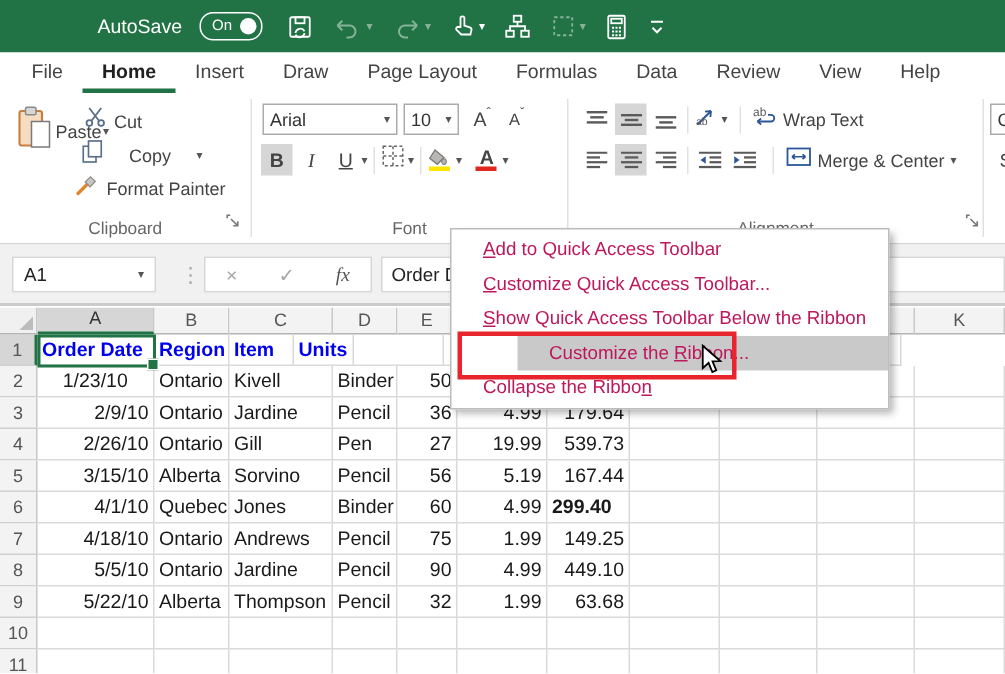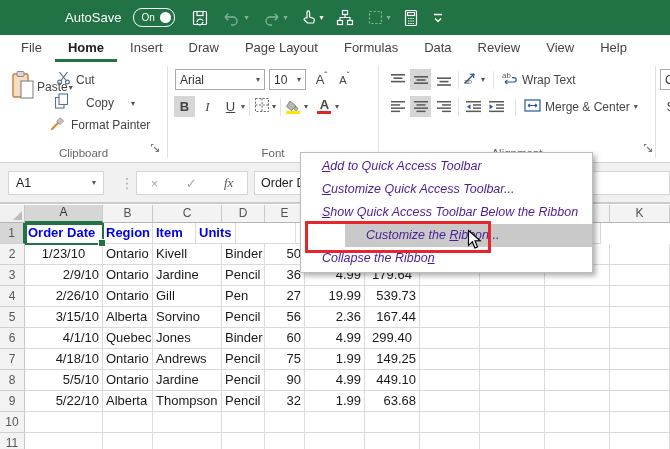--- a/index.html
+++ b/index.html
@@ -75,21 +75,21 @@
   .cell{border-right:1px solid #dadada;border-bottom:1px solid #dadada;box-sizing:border-box;
         font-size:13px;color:#1a1a1a;line-height:19px;padding:0 3px;white-space:nowrap;overflow:hidden;}
   .row.hdr .cell{font-weight:700;color:var(--hdrblue,#0000EE);}
   .sel-box{position:absolute;left:25px;top:18px;width:79px;height:22px;border:2px solid var(--green,#217346);
            box-sizing:border-box;pointer-events:none;}
   .handle{position:absolute;right:-4px;bottom:-4px;width:6px;height:6px;background:var(--green,#217346);
           border:1px solid #fff;box-sizing:content-box;}
   
   .ctx{position:absolute;left:300px;top:152px;width:293px;background:#fff;border:1px solid #bcbcbc;
        box-shadow:3px 3px 5px rgba(0,0,0,.3);padding:2px 0;z-index:10;box-sizing:border-box;}
-  .mi{height:23px;line-height:23px;padding-left:21px;font-size:12.5px;color:#4c1d95;white-space:nowrap;font-style:italic;}
+  .mi{height:23px;line-height:23px;padding-left:21px;font-size:12.5px;color:#be185d;white-space:nowrap;}
   .mi.hl{background:#c9c9c9;margin-left:44px;}
   .u{text-decoration:underline;}
   .redbox{position:absolute;left:4px;top:68px;width:186px;height:32px;border:3px solid var(--red,#e8252d);
           box-sizing:border-box;z-index:11;pointer-events:none;}
   .cursor{position:absolute;left:166px;top:76px;z-index:12;pointer-events:none;}
 </style>
 </head>
 <body>
 
 <div class="screen" style="--green: #217346; --hdrblue: #0000EE; --red: #e8252d;">
@@ -448,21 +448,21 @@
           <div class="cell" style="width: 60px; text-align: left;"></div>
         </div>
         <div class="row">
           <div class="rowhead">3</div>
           <div class="cell" style="width: 78px; text-align: right;">2/9/10</div>
           <div class="cell" style="width: 50px; text-align: left;">Ontario</div>
           <div class="cell" style="width: 69px; text-align: left;">Jardine</div>
           <div class="cell" style="width: 43px; text-align: left;">Pencil</div>
           <div class="cell" style="width: 40px; text-align: right;">36</div>
           <div class="cell" style="width: 60px; text-align: right;">4.99</div>
-          <div class="cell" style="width: 55px; text-align: center;">179.64</div>
+          <div class="cell" style="width: 55px; text-align: right;">179.64</div>
           <div class="cell" style="width: 60px; text-align: left;"></div>
           <div class="cell" style="width: 65px; text-align: left;"></div>
           <div class="cell" style="width: 65px; text-align: left;"></div>
           <div class="cell" style="width: 60px; text-align: left;"></div>
         </div>
         <div class="row">
           <div class="rowhead">4</div>
           <div class="cell" style="width: 78px; text-align: right;">2/26/10</div>
           <div class="cell" style="width: 50px; text-align: left;">Ontario</div>
           <div class="cell" style="width: 69px; text-align: left;">Gill</div>
@@ -475,36 +475,36 @@
           <div class="cell" style="width: 65px; text-align: left;"></div>
           <div class="cell" style="width: 60px; text-align: left;"></div>
         </div>
         <div class="row">
           <div class="rowhead">5</div>
           <div class="cell" style="width: 78px; text-align: right;">3/15/10</div>
           <div class="cell" style="width: 50px; text-align: left;">Alberta</div>
           <div class="cell" style="width: 69px; text-align: left;">Sorvino</div>
           <div class="cell" style="width: 43px; text-align: left;">Pencil</div>
           <div class="cell" style="width: 40px; text-align: right;">56</div>
-          <div class="cell" style="width: 60px; text-align: right;">2.36</div>
+          <div class="cell" style="width: 60px; text-align: right;">5.19</div>
           <div class="cell" style="width: 55px; text-align: right;">167.44</div>
           <div class="cell" style="width: 60px; text-align: left;"></div>
           <div class="cell" style="width: 65px; text-align: left;"></div>
           <div class="cell" style="width: 65px; text-align: left;"></div>
           <div class="cell" style="width: 60px; text-align: left;"></div>
         </div>
         <div class="row">
           <div class="rowhead">6</div>
           <div class="cell" style="width: 78px; text-align: right;">4/1/10</div>
           <div class="cell" style="width: 50px; text-align: left;">Quebec</div>
           <div class="cell" style="width: 69px; text-align: left;">Jones</div>
           <div class="cell" style="width: 43px; text-align: left;">Binder</div>
           <div class="cell" style="width: 40px; text-align: right;">60</div>
           <div class="cell" style="width: 60px; text-align: right;">4.99</div>
-          <div class="cell" style="width: 55px; text-align: center;">299.40</div>
+          <div class="cell" style="width: 55px; text-align: left; font-weight: bold;">299.40</div>
           <div class="cell" style="width: 60px; text-align: left;"></div>
           <div class="cell" style="width: 65px; text-align: left;"></div>
           <div class="cell" style="width: 65px; text-align: left;"></div>
           <div class="cell" style="width: 60px; text-align: left;"></div>
         </div>
         <div class="row">
           <div class="rowhead">7</div>
           <div class="cell" style="width: 78px; text-align: right;">4/18/10</div>
           <div class="cell" style="width: 50px; text-align: left;">Ontario</div>
           <div class="cell" style="width: 69px; text-align: left;">Andrews</div>

